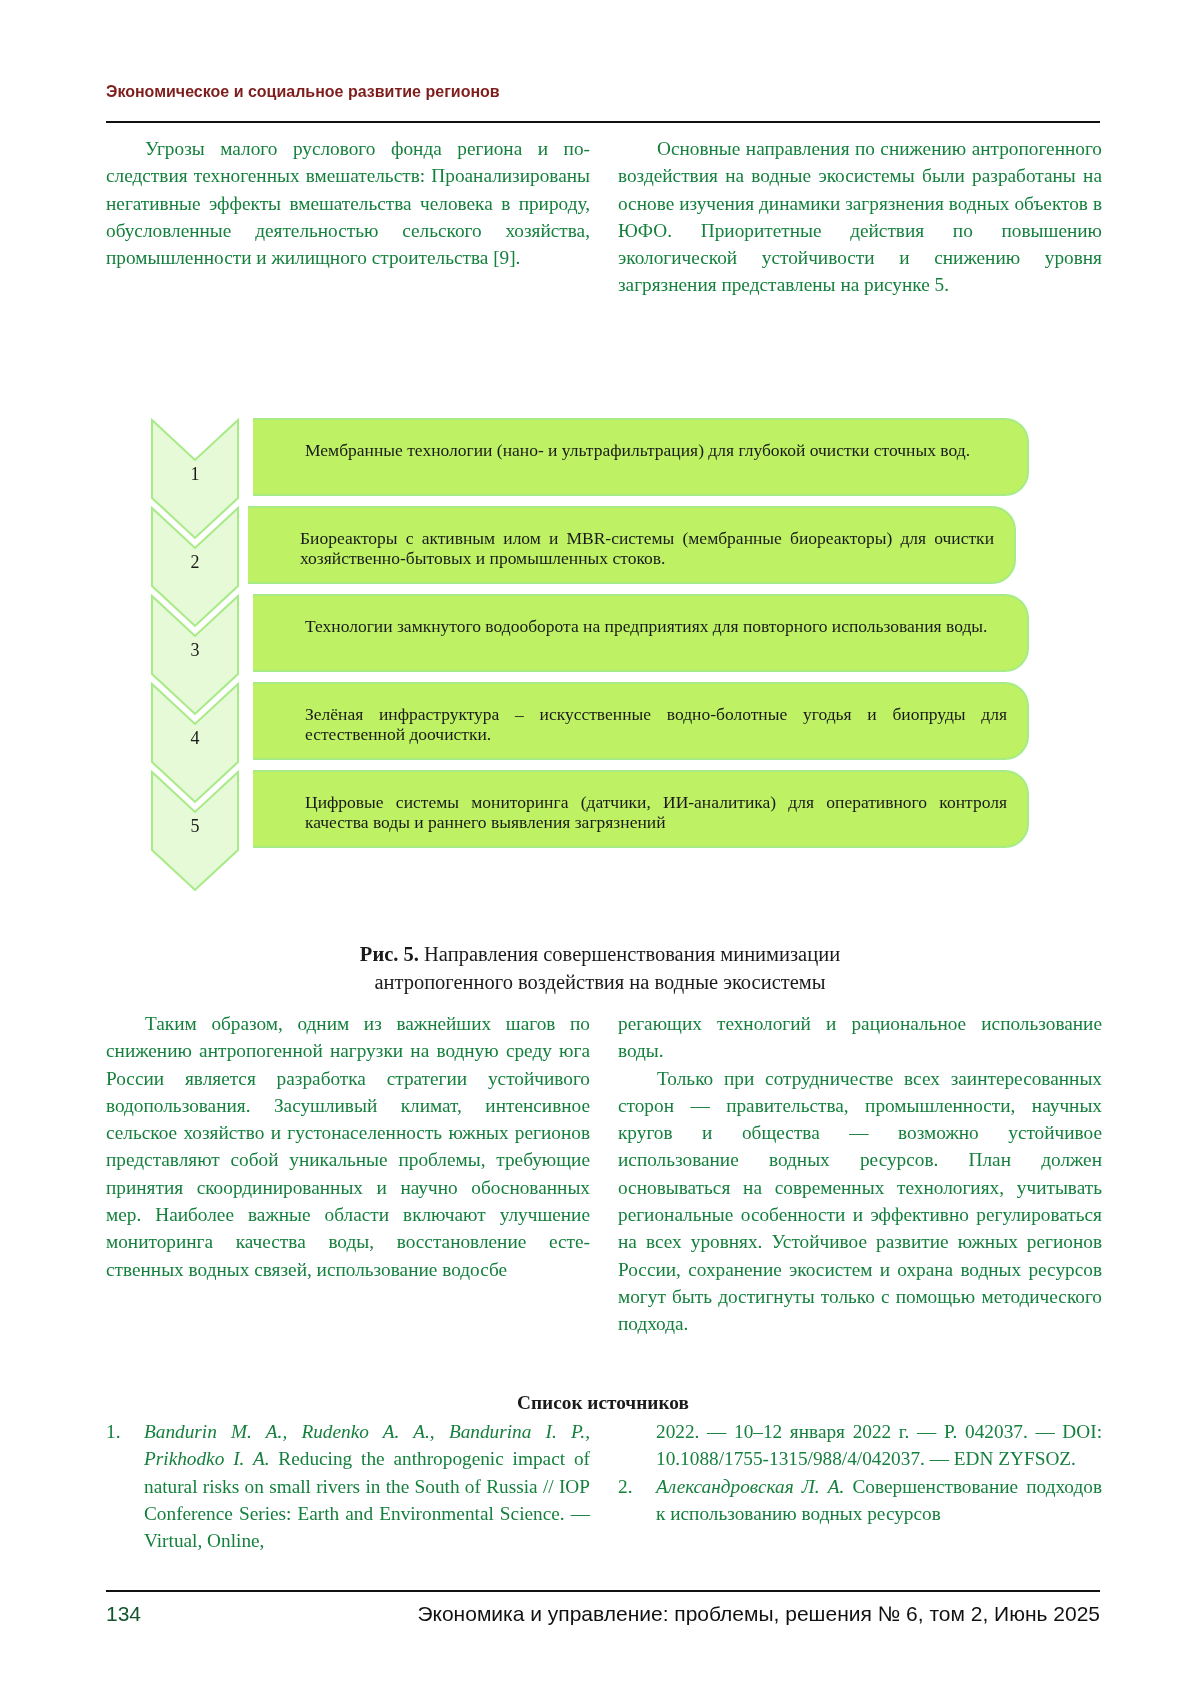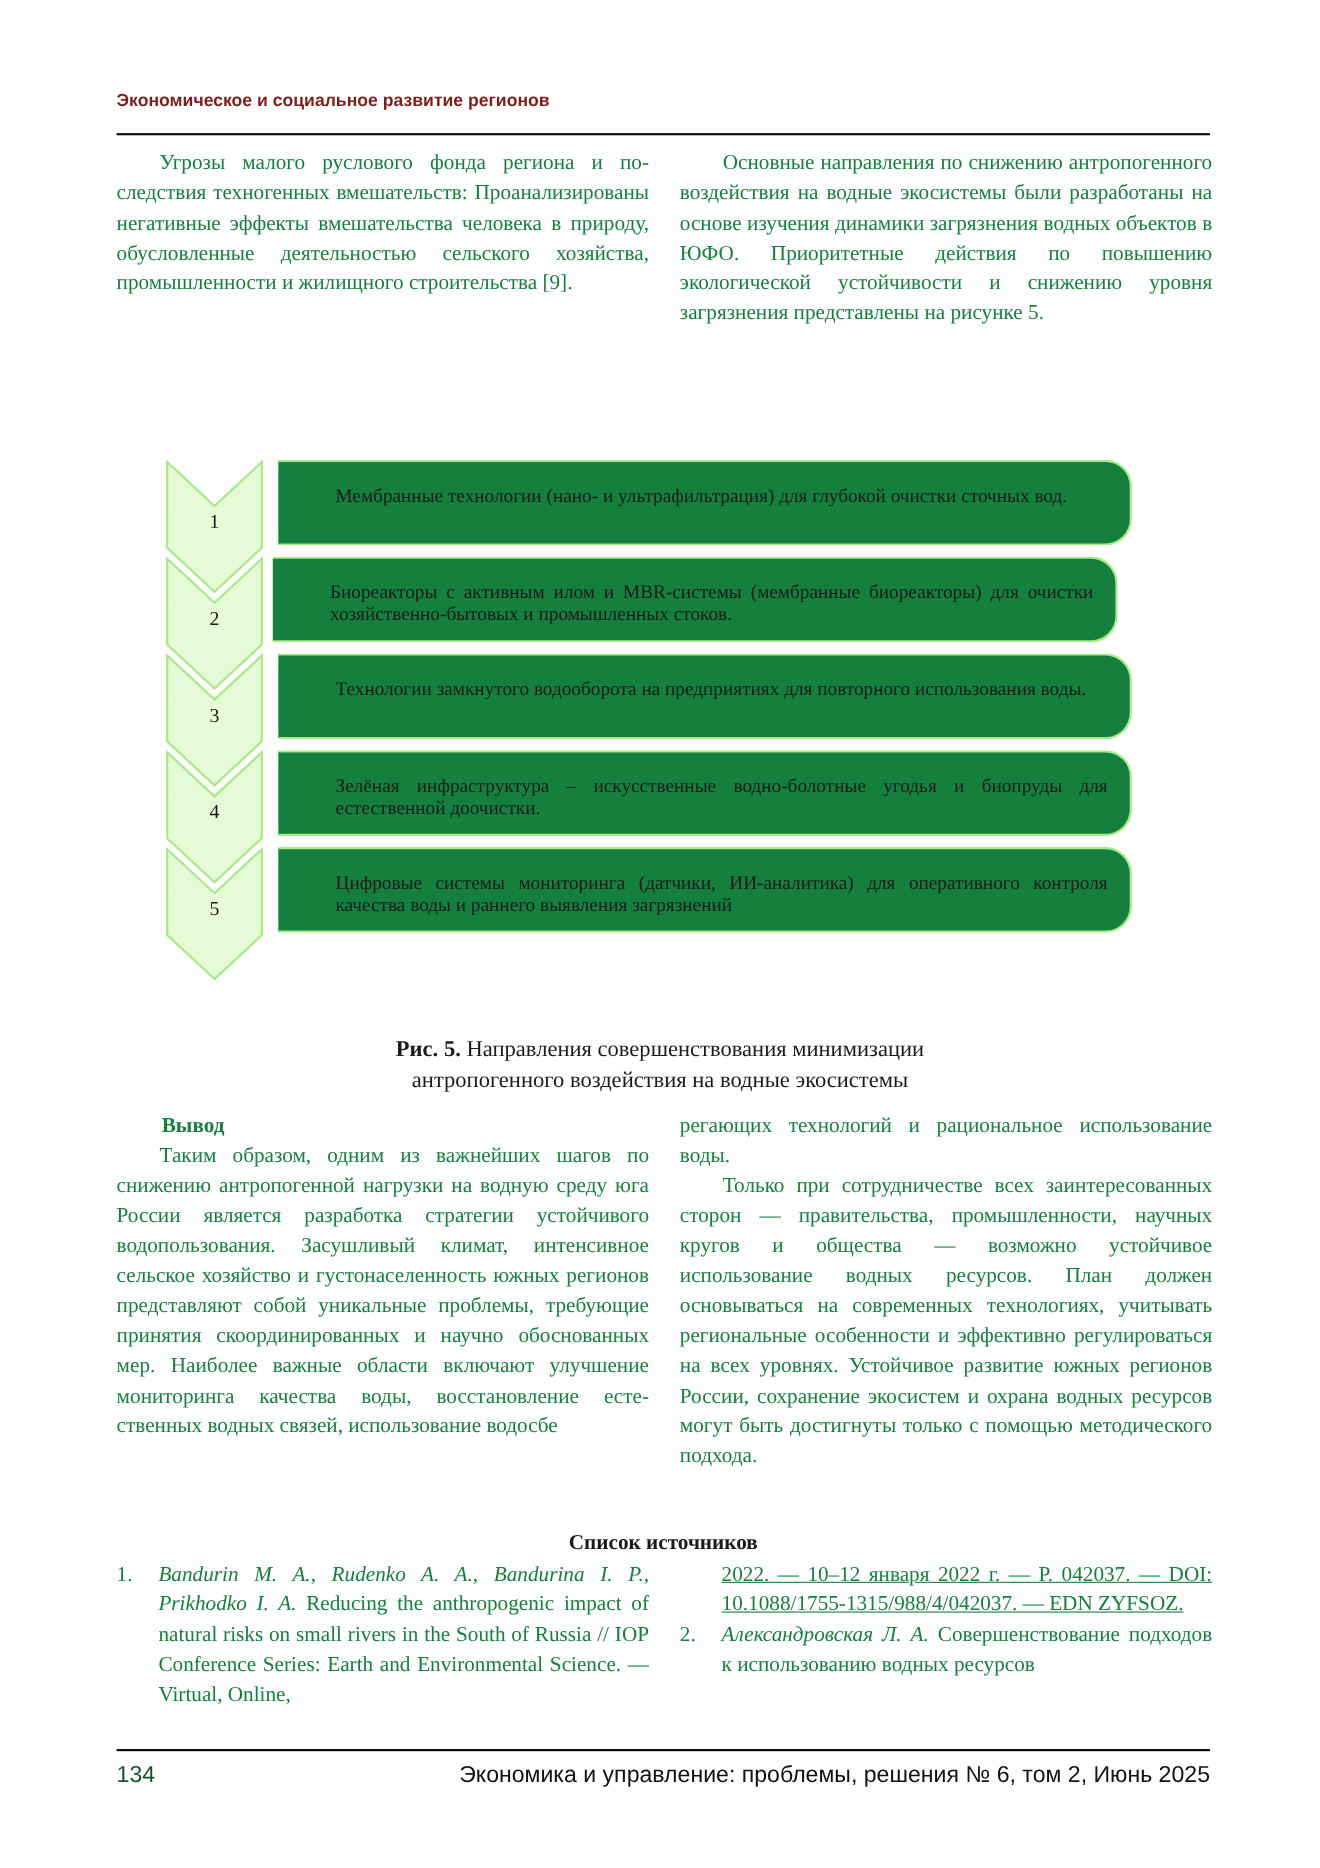--- a/index.html
+++ b/index.html
@@ -22,21 +22,21 @@
     #col-top-right { left: 618px; top: 135px; }
     #col-bot-left { left: 106px; top: 1010px; }
     #col-bot-right { left: 618px; top: 1010px; }
 
     
     .figure { position: absolute; left: 150px; top: 418px; width: 900px; height: 520px; }
     .fig-svg { position: absolute; left: 0; top: 0; }
     .step-box {
       position: absolute; left: 103px; width: 776px; height: 78px;
       border: 2.5px solid #a6eb86; border-left: none;
-      border-radius: 0 24px 24px 0; background: #15803d; box-sizing: border-box;
+      border-radius: 0 24px 24px 0; background: #bef264; box-sizing: border-box;
     }
     .step-text {
       position: absolute; left: 52px; right: 20px; top: 20px;
       font-family: "Liberation Serif", serif; font-size: 17.5px; line-height: 20px; color: #1a1a1a;
       text-align: justify; text-align-last: left;
     }
     .step-num {
       position: absolute; width: 86px; text-align: center;
       font-family: "Liberation Serif", serif; font-size: 18px; color: #1a1a1a;
     }
@@ -116,40 +116,39 @@
       </div>
     </div>
 </div>
 
 <div class="fig-caption">
   <div><b>Рис. 5.</b><span> Направления совершенствования минимизации</span></div>
   <div>антропогенного воздействия на водные экосистемы</div>
 </div>
 
 <div class="col" id="col-bot-left">
-  <p class="sect-head">Вывод</p>
   <p>Таким образом, одним из важнейших шагов по снижению антропогенной нагрузки на водную среду юга России является разработка стратегии устойчивого водопользования. Засушливый кли­мат, интенсивное сельское хозяйство и густона­селенность южных регионов представляют со­бой уникальные проблемы, требующие принятия скоординированных и научно обоснованных мер. Наиболее важные области включают улучшение мониторинга качества воды, восстановление есте­ственных водных связей, использование водосбе­</p>
 </div>
 
 <div class="col" id="col-bot-right">
   <p class="noindent">регающих технологий и рациональное использо­вание воды.</p>
   <p class="tight-last">Только при сотрудничестве всех заинтере­сованных сторон — правительства, промышлен­ности, научных кругов и общества — возможно устойчивое использование водных ресурсов. План должен основываться на современных технологи­ях, учитывать региональные особенности и эффек­тивно регулироваться на всех уровнях. Устойчи­вое развитие южных регионов России, сохранение экосистем и охрана водных ресурсов могут быть достигнуты только с помощью методического под­хода.</p>
 </div>
 
 <div class="refs-title">Список источников</div>
 
 <div class="col" id="refs-left">
   <div class="ref">
     <span class="ref-num">1.</span>
     <span class="ref-body"><i>Bandurin M. A., Rudenko A. A., Bandurina I. P., Prikhodko I. A.</i><span> Reducing the anthropogenic impact of natural risks on small rivers in the South of Russia // IOP Conference Series: Earth and Environmental Science. — Virtual, Online,</span></span>
   </div>
 </div>
 
 <div class="col" id="refs-right">
-  <div class="cont" style="text-align:justify; text-align-last:left;text-decoration:underline;">2022. — 10–12 января 2022 г. — P. 042037. — DOI: 10.1088/1755-1315/988/4/042037. — EDN ZYFSOZ.</div>
+  <div class="cont" style="text-align:justify; text-align-last:left;">2022. — 10–12 января 2022 г. — P. 042037. — DOI: 10.1088/1755-1315/988/4/042037. — EDN ZYFSOZ.</div>
   <div class="ref">
     <span class="ref-num">2.</span>
     <span class="ref-body"><i>Александровская Л. А.</i><span> Совершенствование подходов к использованию водных ресурсов</span></span>
   </div>
 </div>
 
 <div class="foot-rule"></div>
 <div class="page-num">134</div>
 <div class="journal">Экономика и управление: проблемы, решения № 6, том 2, Июнь 2025</div>
 

